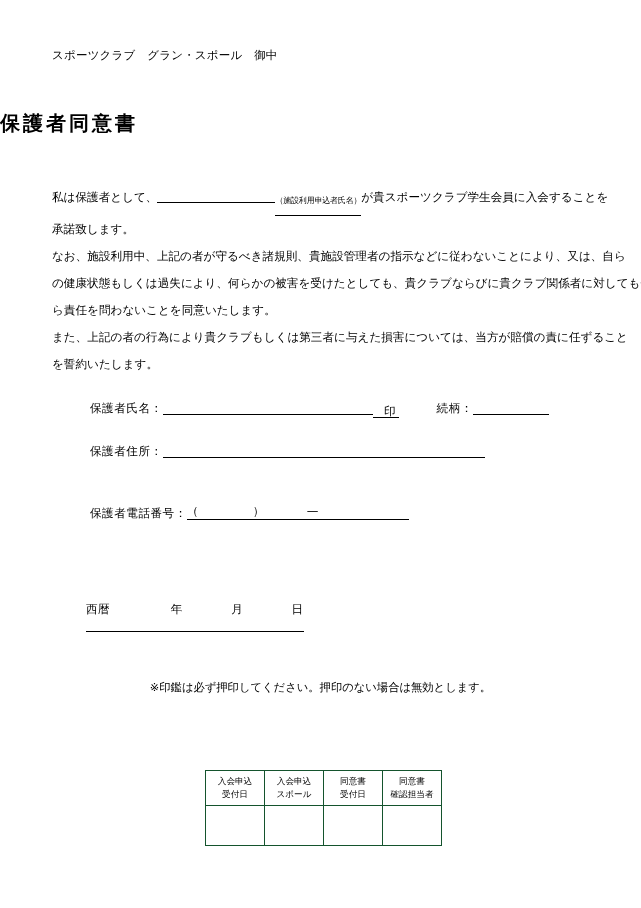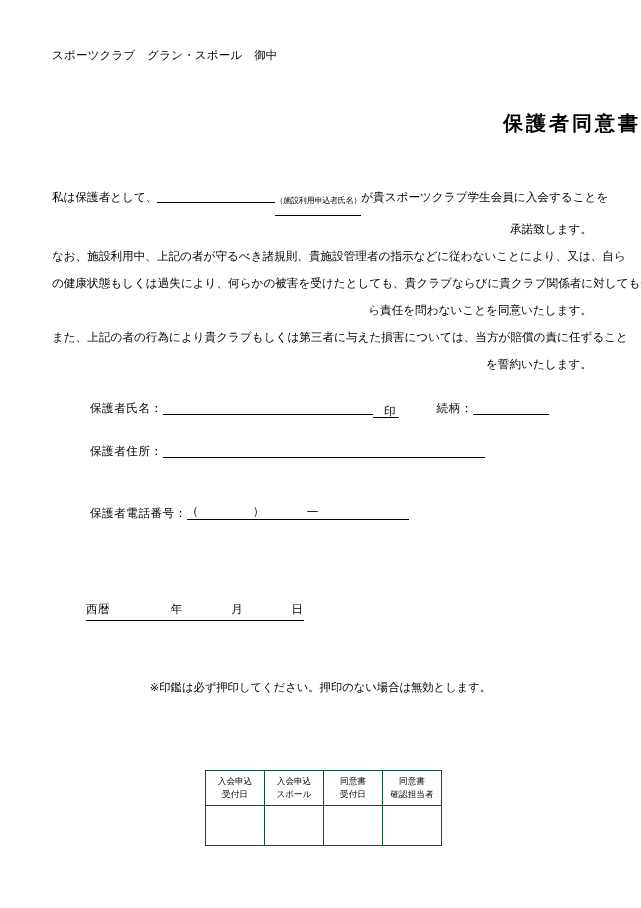--- a/index.html
+++ b/index.html
@@ -30,38 +30,37 @@
     letter-spacing: 0.2px;
     white-space: pre;
   }
 
   
   .doc-title {
     position: absolute;
     left: 0;
     right: 0;
     top: 110px;
-    text-align: right;
+    text-align: left;
     font-size: 20px;
     font-weight: bold;
     letter-spacing: 3px;
   }
 
   
   .body-block {
     position: absolute;
     left: 52px;
     top: 184px;
     width: 540px;
     font-size: 11.6px;
     line-height: 27px;
   }
   .body-block p {
     margin: 0;
-    text-align: right;
   }
   .para-lines {
     margin: 0;
   }
   .line {
     white-space: nowrap;
   }
   .fill-blank {
     display: inline-block;
     width: 118px;
@@ -129,21 +128,21 @@
   .tel-paren .p2 { position: absolute; left: 66px; top: -1px; }
   .tel-paren .dash { position: absolute; left: 120px; top: -1px; }
 
   
   .date-row {
     position: absolute;
     left: 86px;
     top: 602px;
     font-size: 11.6px;
     border-bottom: 1px solid #000;
-    padding-bottom: 3px;
+    padding-bottom: 14px;
     white-space: pre;
     letter-spacing: 0.5px;
   }
 
   
   .notices {
     position: absolute;
     left: 0;
     right: 0;
     top: 676px;

